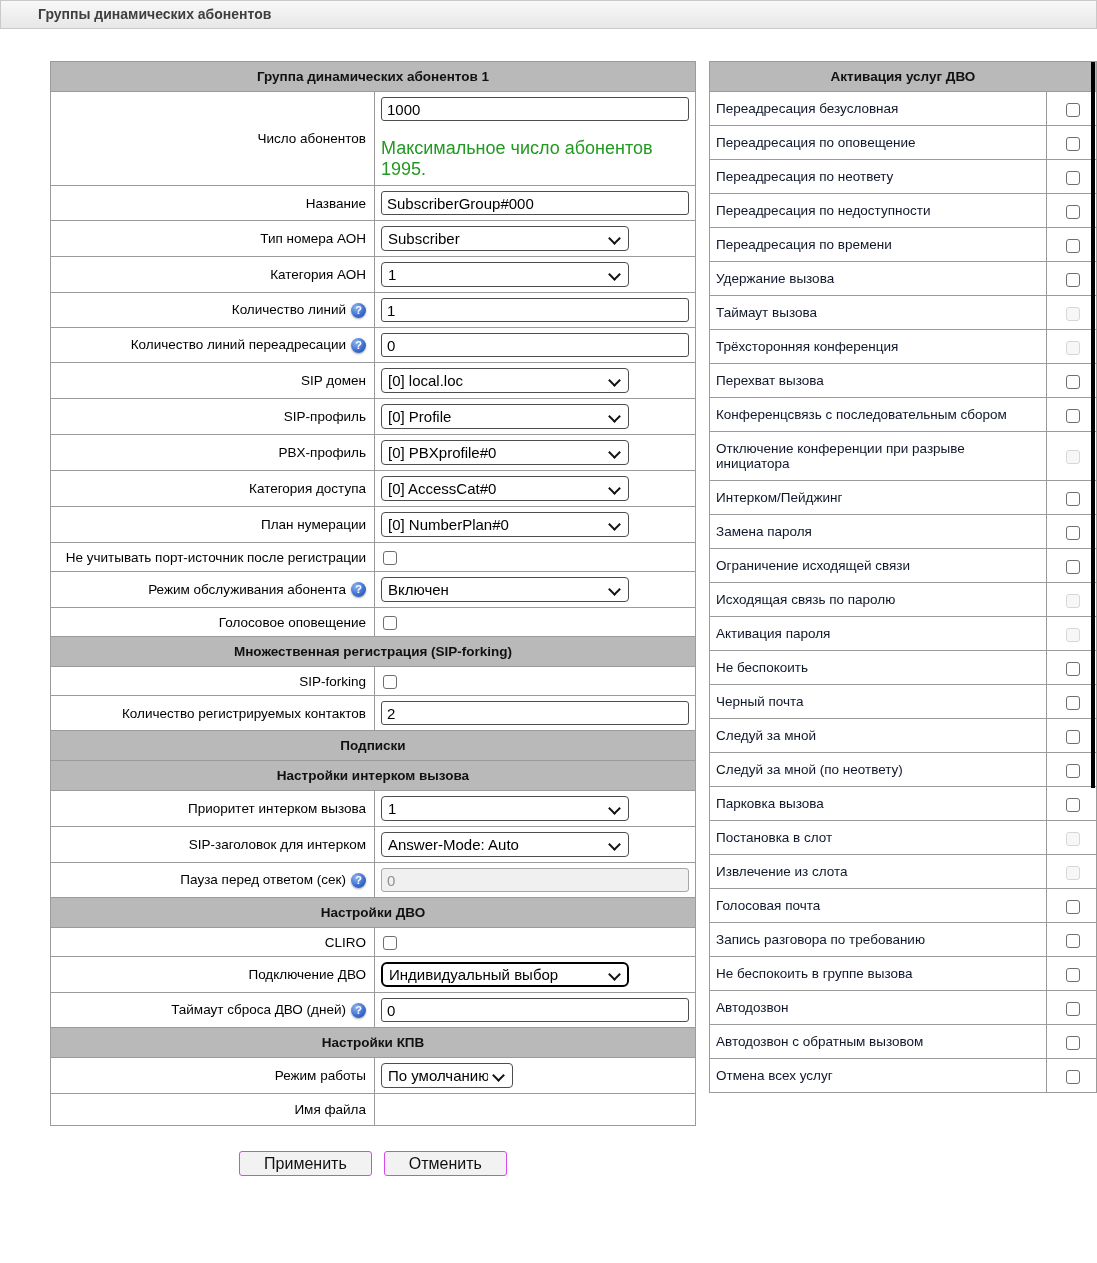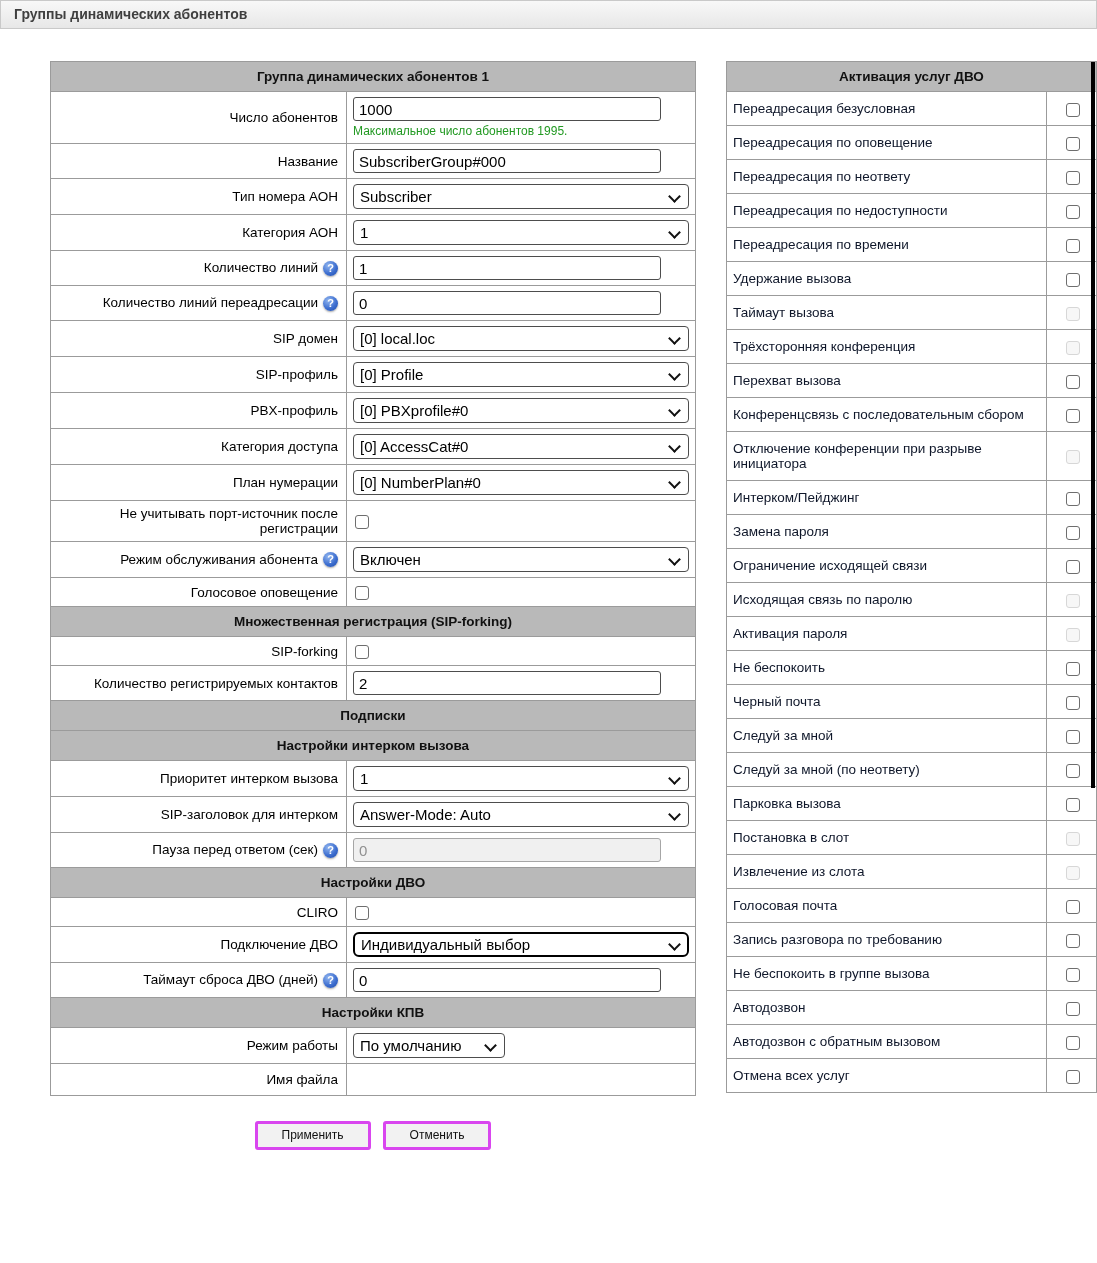--- a/index.html
+++ b/index.html
@@ -7,47 +7,47 @@
     width:1097px;height:1263px;position:relative;background:#fff;
     font-family:"Liberation Sans",sans-serif;overflow:hidden;
   }
   
   .titlebar{
     height:29px;background:linear-gradient(#f8f8f8,#e7e7e7);
     border:1px solid #c9c9c9;box-sizing:border-box;
   }
   .titlebar span{
     display:block;padding-left:13px;line-height:27px;
-    font-size:14px;font-weight:bold;color:#3f3f3f;
-  }
-  
-  .main{display:flex;align-items:flex-start;margin:32px 0 0 22px;gap:30px;padding-left:28px;}
+    font-size:14px;font-weight:bold;color:#3f3f3f;margin-left:24px;
+  }
+  
+  .main{display:flex;align-items:flex-start;margin:32px 0 0 22px;gap:13px;padding-left:28px;}
   
   table{border-collapse:collapse;}
   td,th{border:1px solid #9b9b9b;box-sizing:border-box;}
   th.sec{
     background:#b9b9b9;font-size:13.5px;font-weight:bold;color:#111;
     text-align:center;padding:7px 4px;
   }
   
   .ltable{width:646px;}
   .ltable td.lbl{
     width:332px;text-align:right;padding:5px 8px 5px 6px;
     font-size:13.5px;color:#000;vertical-align:middle;
   }
   .ltable td.val{padding:5px 6px;vertical-align:middle;}
-  .hint{font-size:12px;color:#229922;margin-top:3px;}
+  .hint{font-size:18px;color:#229922;margin-top:17px;}
   input[type=text]{
     width:296px;height:22px;border:1px solid #4d4d4d;border-radius:3px;
     padding:0 5px;font-family:"Liberation Sans",sans-serif;font-size:15px;color:#000;
     background:#fff;box-sizing:content-box;
   }
   input[type=text]:disabled{background:#f0f0f0;border-color:#a6a6a6;color:#909090;}
-  .selwrap{position:relative;display:inline-block;width:336px;vertical-align:middle;}
-  .selwrap.narrow{width:152px;}
+  .selwrap{position:relative;display:inline-block;width:248px;vertical-align:middle;}
+  .selwrap.narrow{width:132px;}
   select{
     width:100%;height:25px;appearance:none;-webkit-appearance:none;
     border:1px solid #4d4d4d;border-radius:4px;background:#fff;
     padding:0 24px 0 6px;font-family:"Liberation Sans",sans-serif;font-size:15px;color:#000;
   }
   select.focused{border:2px solid #000;border-radius:6px;}
   .chev{
     position:absolute;right:10px;top:8px;width:7px;height:7px;
     border-right:2px solid #111;border-bottom:2px solid #111;
     transform:rotate(45deg);pointer-events:none;
@@ -65,22 +65,22 @@
   }
   
   .rtable{width:428px;}
   .rtable td.rlabel{
     padding:9px 10px 9px 6px;font-size:13.5px;color:#0f172a;
   }
   .rtable td.rcheck{width:50px;text-align:center;padding:6px 4px;}
   
   .btnrow{width:646px;display:flex;justify-content:center;gap:12px;margin-top:25px;}
   button{
-    font-family:"Liberation Sans",sans-serif;font-size:12px;color:#111;
-    background:#f2f2f2;border:3px solid #d946ef;border-radius:3px;
+    font-family:"Liberation Sans",sans-serif;font-size:16px;color:#111;
+    background:#f2f2f2;border:1px solid #d946ef;border-radius:3px;
     padding:3px 24px;line-height:17px;
   }
   
   .vline{position:absolute;left:1091px;top:62px;width:4px;height:726px;background:#000;}
 </style>
 </head>
 <body>
 
 <div class="titlebar">
   <span>Группы динамических абонентов</span>

